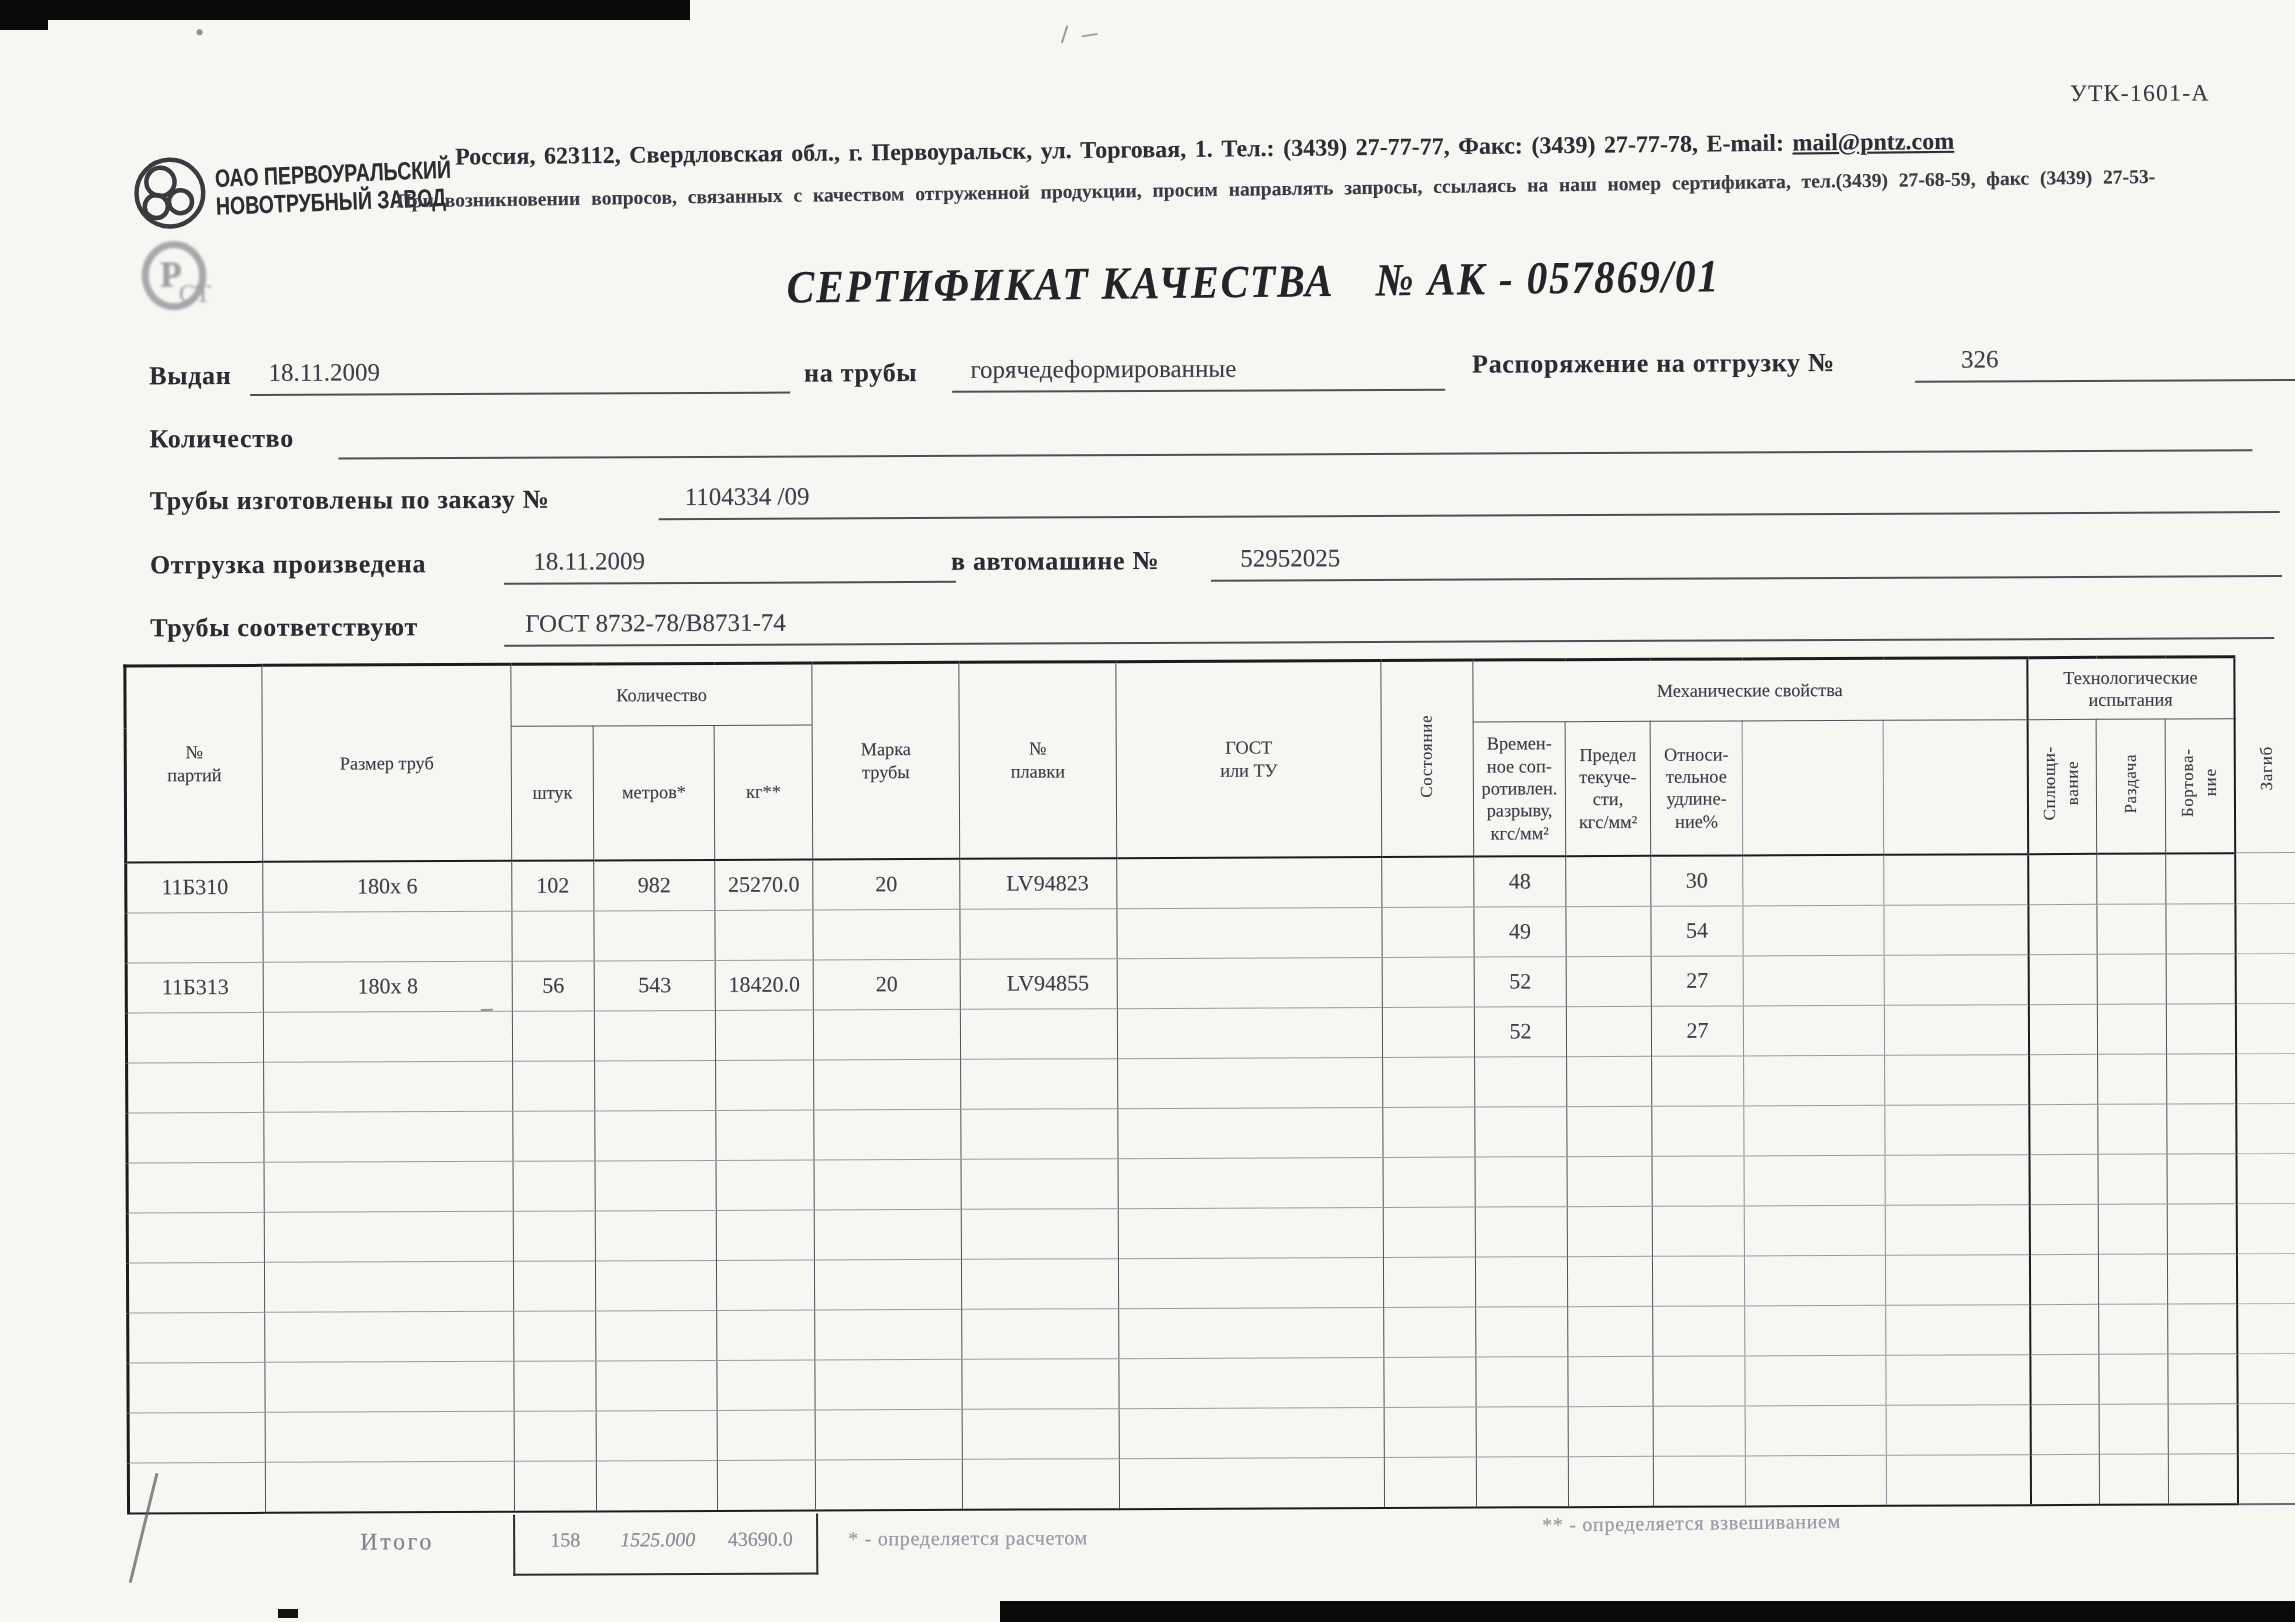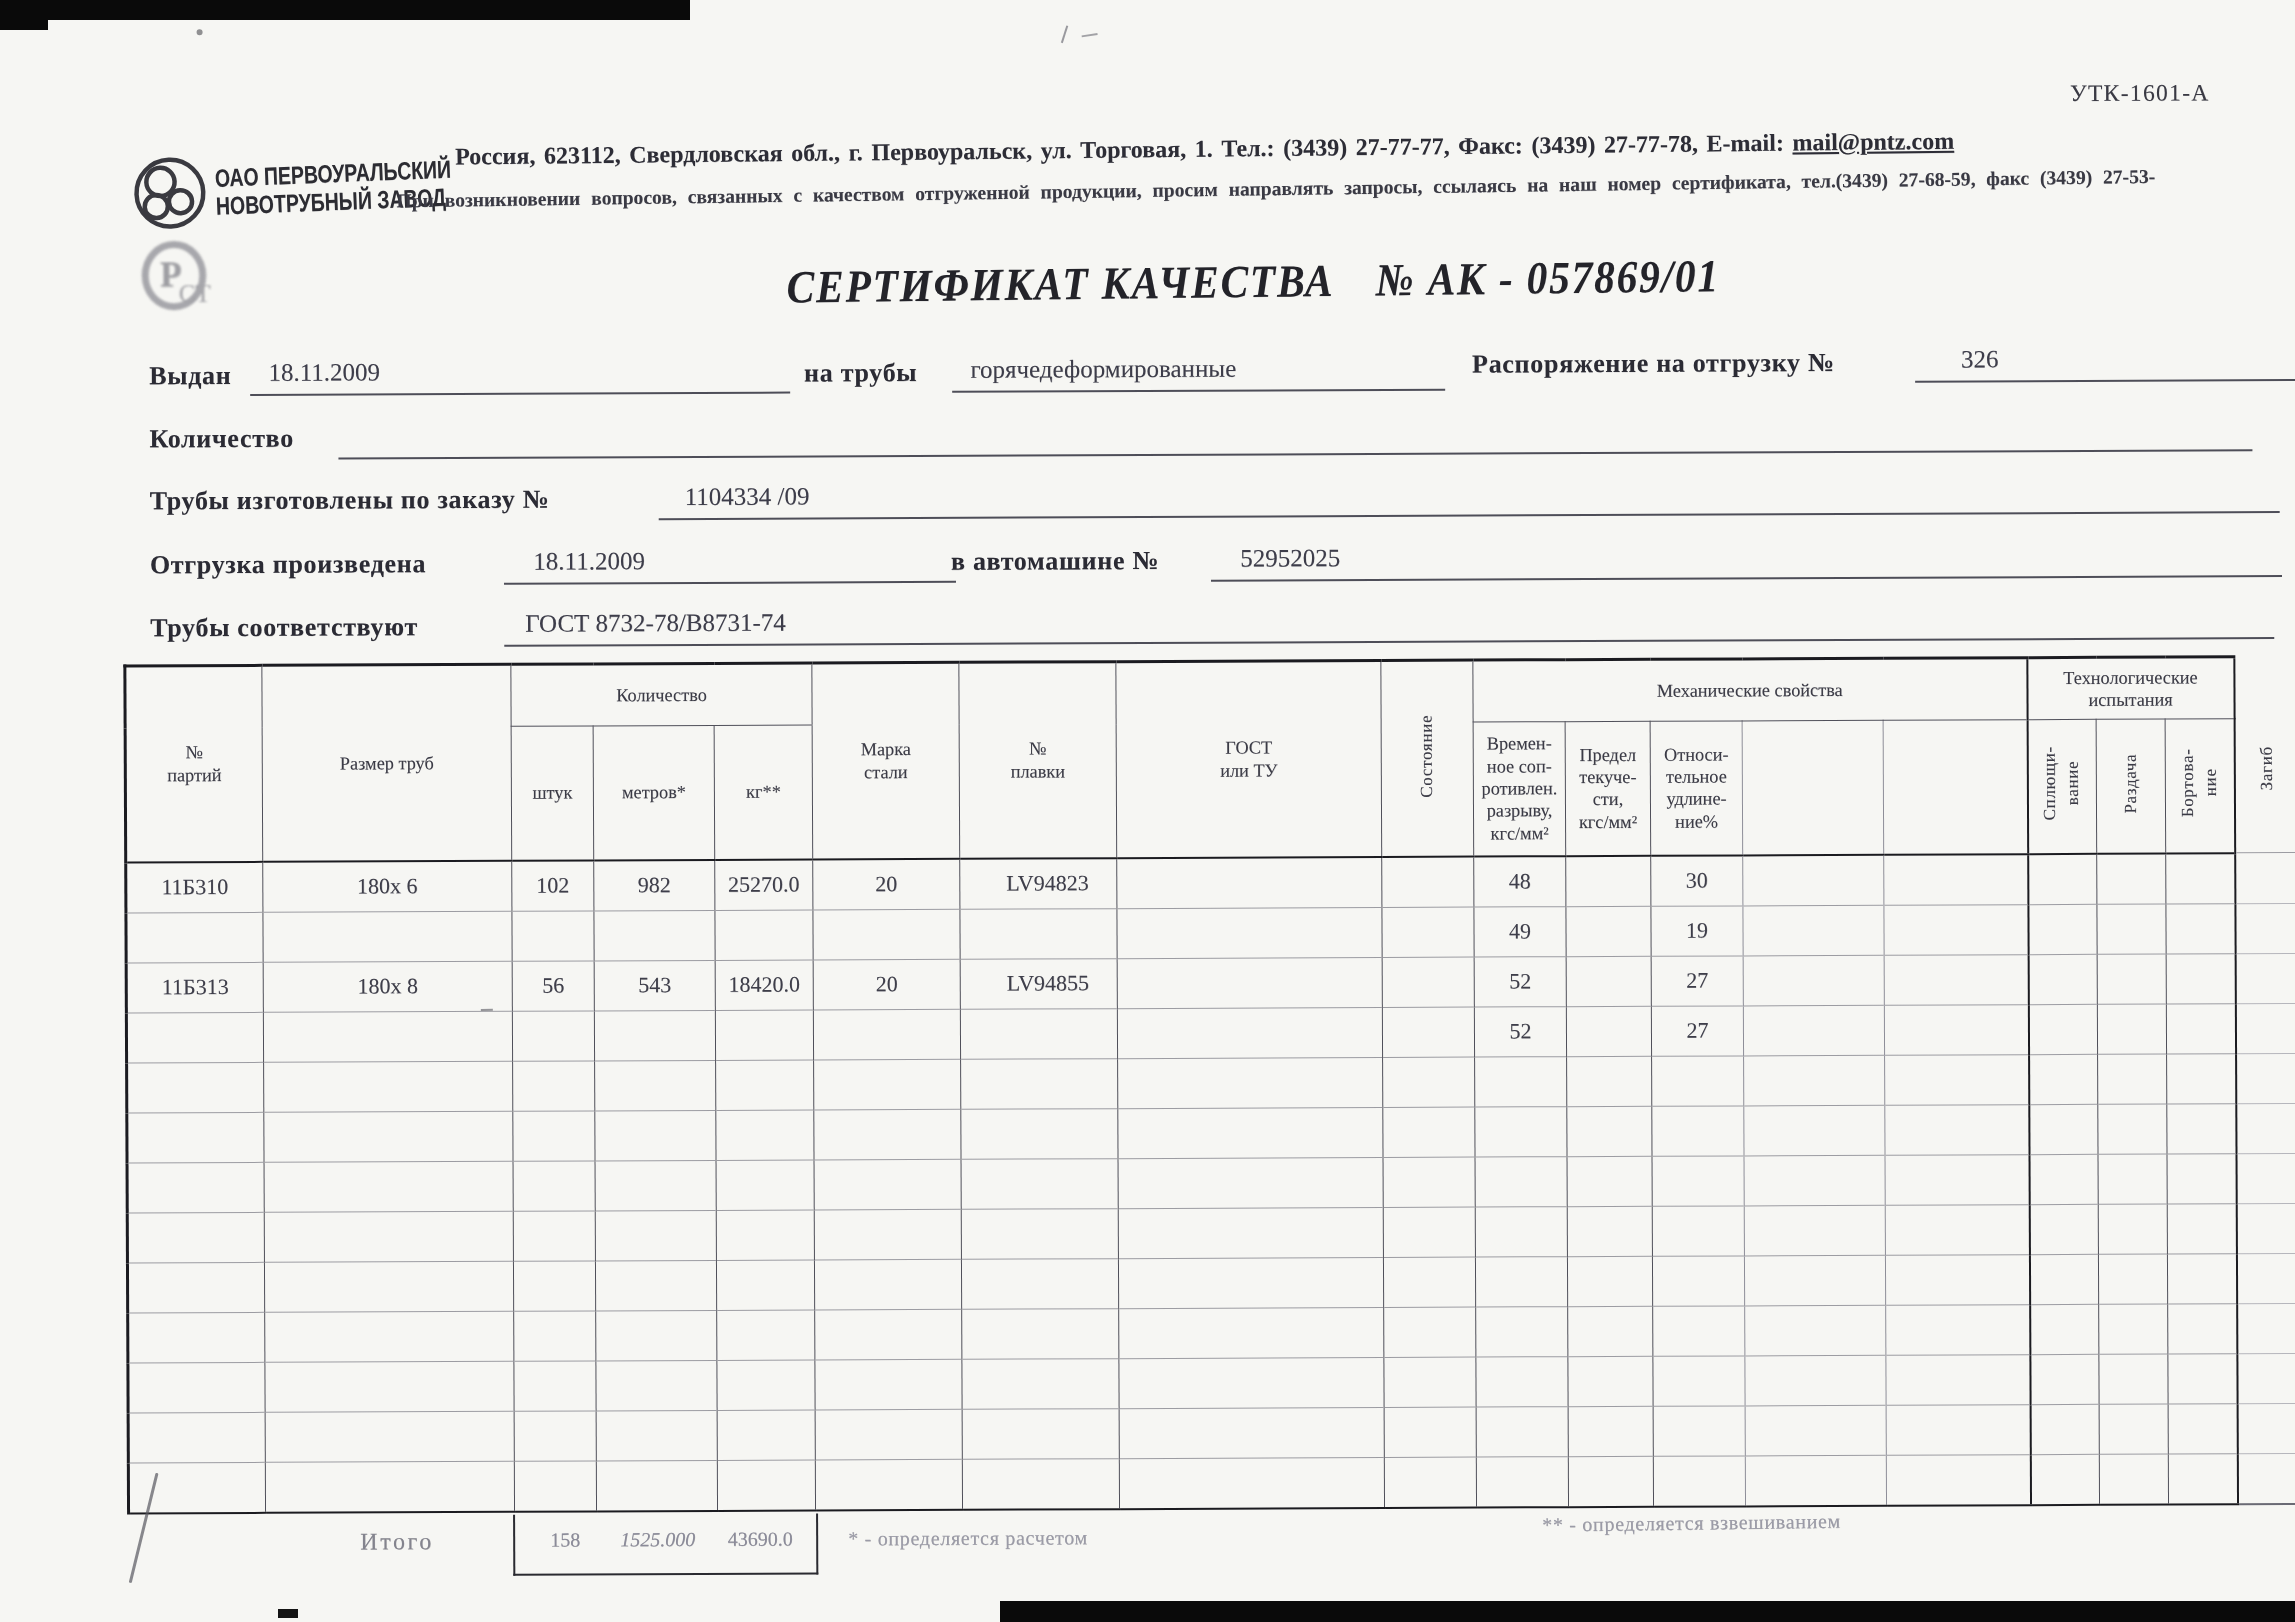--- a/index.html
+++ b/index.html
@@ -169,21 +169,21 @@
         <col style="width:69px">
           <col style="width:64px">
       </colgroup>
       <thead>
         <tr class="hr1">
           <th rowspan="2" class="hdr c-edge-l">№
 партий</th>
           <th rowspan="2" class="hdr">Размер труб</th>
           <th colspan="3" class="hdr group">Количество</th>
           <th rowspan="2" class="hdr">Марка
-стали</th>
+трубы</th>
           <th rowspan="2" class="hdr">№
 плавки</th>
           <th rowspan="2" class="hdr">ГОСТ
 или ТУ</th>
           <th rowspan="2" class="hdr rotcell"><span class="rot">Состояние</span></th>
           <th colspan="5" class="hdr group">Механические свойства</th>
           <th colspan="3" class="hdr group c-thick-l">Технологические
 испытания</th>
           <th rowspan="2" class="hdr rotcell c-cut bend-h"><span class="rot">Загиб</span></th>
         </tr>
@@ -239,21 +239,21 @@
             <td></td>
             <td></td>
             <td></td>
             <td></td>
             <td></td>
             <td class="al-left"></td>
             <td></td>
             <td></td>
             <td>49</td>
             <td></td>
-            <td>19</td>
+            <td>54</td>
             <td class="v-faint"></td>
             <td class="v-faint"></td>
             <td class="c-thick-l"></td>
             <td></td>
             <td></td>
             <td class="c-cut"></td>
           </tr>
           <tr>
             <td class="c-edge-l">11Б313</td>
             <td>180х 8</td>

